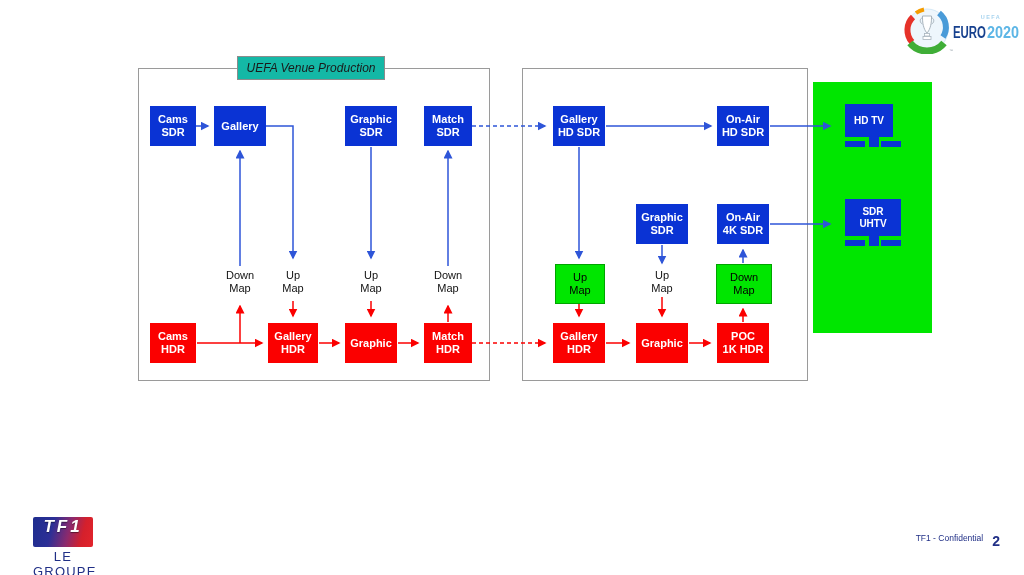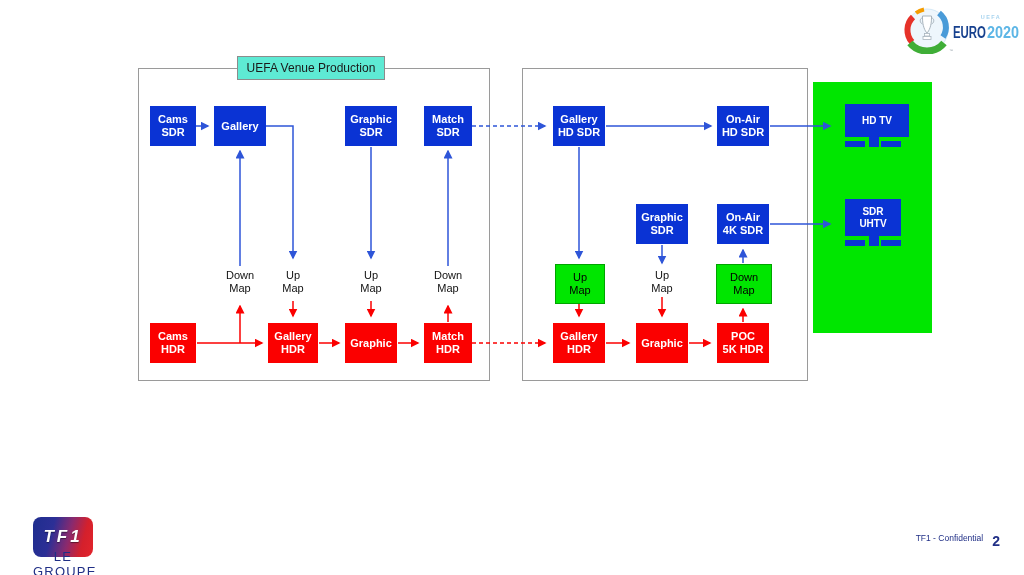--- a/index.html
+++ b/index.html
@@ -4,40 +4,40 @@
 <style>
   :root{
     --blue:#0a33d4; --red:#fb0000; --green:#00e600;
     --arrow-blue:#2e55d8; --arrow-red:#fb0000;
     --navy:#202f86; --border-gray:#9a9a9a;
   }
   html,body{margin:0;padding:0;background:#fff;}
   .canvas{position:relative;width:1024px;height:575px;background:#fff;overflow:hidden;
           font-family:"Liberation Sans",sans-serif;}
   .sec{position:absolute;border:1.5px solid var(--border-gray);background:transparent;}
-  .sec-title{position:absolute;background:#5eead4;border:1.5px solid #8c8c8c;display:flex;
-             align-items:center;justify-content:center;font-size:12px;color:#1a1a1a;z-index:3;}
+  .sec-title{position:absolute;background:#14b8a6;border:1.5px solid #8c8c8c;display:flex;
+             align-items:center;justify-content:center;font-size:12px;color:#1a1a1a;z-index:3;font-style:italic;}
   .node{position:absolute;display:flex;align-items:center;justify-content:center;text-align:center;
         font-weight:bold;color:#fff;white-space:pre-line;font-size:11px;line-height:1.18;z-index:2;}
   .node.blue{background:var(--blue);}
   .node.red{background:var(--red);}
   .node.green{background:var(--green);color:#000;font-weight:normal;border:1px solid #00a400;}
   .maplabel{position:absolute;text-align:center;font-size:11px;color:#111;white-space:pre-line;
             line-height:1.22;z-index:2;}
   .out-panel{position:absolute;background:var(--green);z-index:1;}
   .tv-screen{position:absolute;background:var(--blue);color:#fff;font-weight:bold;font-size:10px;
              display:flex;align-items:center;justify-content:center;text-align:center;
              white-space:pre-line;line-height:1.15;z-index:2;}
   .tv-part{position:absolute;background:var(--blue);z-index:2;}
   .panel-note{position:absolute;font-style:italic;font-size:10.5px;line-height:1.16;color:#000;
               text-align:center;white-space:pre-line;z-index:2;}
   .arrows{position:absolute;left:0;top:0;z-index:2;pointer-events:none;}
-  .tf1-logo{position:absolute;left:33px;top:517px;width:60px;height:40px;border-radius:8px;
+  .tf1-logo{position:absolute;left:33px;top:517px;width:60px;height:30px;border-radius:2px;
             background:linear-gradient(105deg,#1e2d8e 0%,#2c2f96 32%,#8a2a6e 58%,#d4202c 80%,#e3242b 100%);
-            display:flex;align-items:center;justify-content:center;color:#fff;font-weight:bold;
+            display:flex;justify-content:center;color:#fff;font-weight:bold;
             font-style:italic;font-size:17px;letter-spacing:3px;text-shadow:0 1px 1px rgba(0,0,0,.45);}
   .tf1-groupe{position:absolute;left:33px;top:549px;width:60px;text-align:center;color:var(--navy);
               font-weight:normal;font-size:13px;letter-spacing:1.2px;}
   .footer-right{position:absolute;left:840px;top:533px;width:160px;display:flex;align-items:flex-start;
                 justify-content:flex-end;gap:9px;color:var(--navy);}
   .conf-text{font-size:8.5px;}
   .page-num{font-size:14px;font-weight:bold;}
   .euro-logo{position:absolute;left:903px;top:4px;z-index:2;}
 </style>
 </head>
@@ -127,23 +127,23 @@
   <div class="node green" style="left:555px;top:264px;width:48px;height:38px;">Up
 Map</div>
   <div class="node green" style="left:716px;top:264px;width:54px;height:38px;">Down
 Map</div>
   <div class="maplabel" style="left:637px;top:269px;width:50px;">Up
 Map</div>
   <div class="node red" style="left:553px;top:323px;width:52px;height:40px;">Gallery
 HDR</div>
   <div class="node red" style="left:636px;top:323px;width:52px;height:40px;">Graphic</div>
   <div class="node red" style="left:717px;top:323px;width:52px;height:40px;">POC
-5K HDR</div>
+1K HDR</div>
 
-  <div class="tv-screen" style="left:845px;top:104px;width:64px;height:33px;">HD TV</div>
+  <div class="tv-screen" style="left:845px;top:104px;width:48px;height:33px;">HD TV</div>
   <div class="tv-part" style="left:869px;top:137px;width:10px;height:10px;"></div>
   <div class="tv-part" style="left:845px;top:141px;width:20px;height:6px;"></div>
   <div class="tv-part" style="left:881px;top:141px;width:20px;height:6px;"></div>
 
   <div class="tv-screen" style="left:845px;top:199px;width:56px;height:37px;">SDR
 UHTV</div>
   <div class="tv-part" style="left:869px;top:236px;width:10px;height:10px;"></div>
   <div class="tv-part" style="left:845px;top:240px;width:20px;height:6px;"></div>
   <div class="tv-part" style="left:881px;top:240px;width:20px;height:6px;"></div>
 

